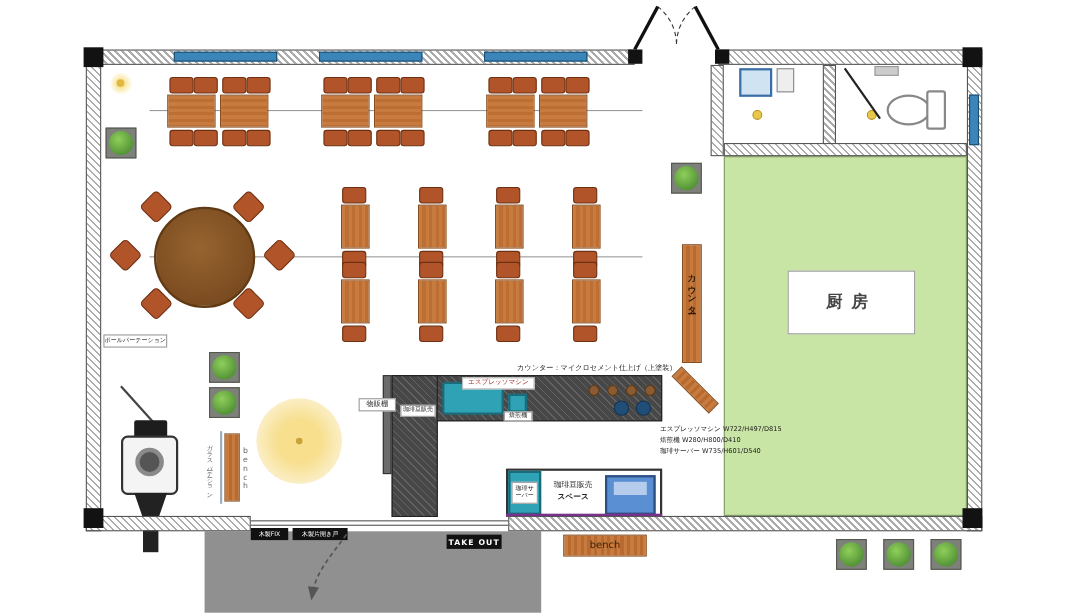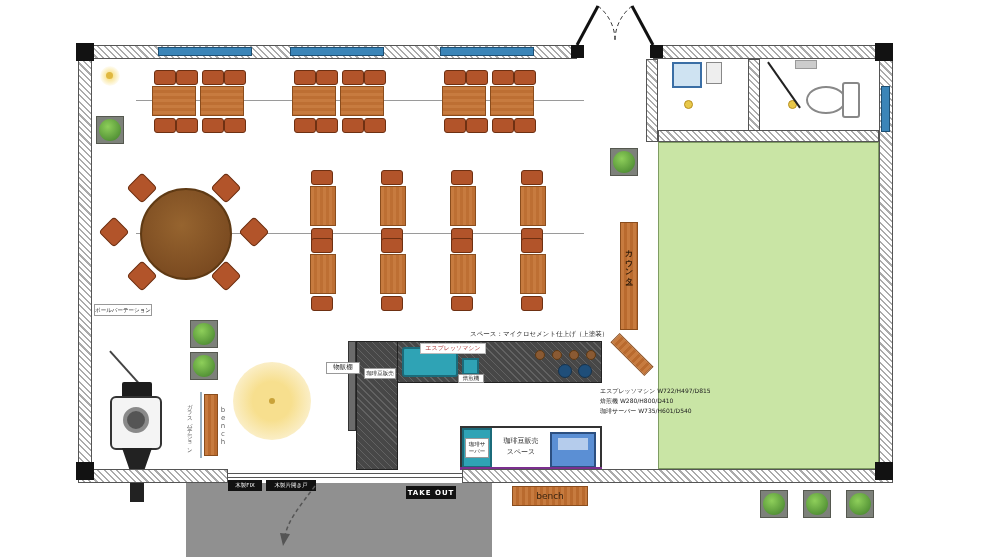--- a/index.html
+++ b/index.html
@@ -29,20 +29,23 @@
   .teal{background:#2fa3b5;border:2px solid #1b6b7a;box-sizing:border-box;}
 </style>
 </head>
 <body>
 
 <div id="stage">
 
   <div class="abs" style="left:186px;top:483px;width:306px;height:74px;background:#909090;"></div>
 
   <div class="abs" style="left:658px;top:142px;width:221px;height:327px;background:#c9e5a5;border:1px solid #7f9c63;box-sizing:border-box;"></div>
+  <div class="lbl box-lbl" style="left:716px;top:246px;width:116px;height:58px;font-size:15px;font-weight:bold;letter-spacing:8px;color:#444;">
+    <span>厨房</span>
+  </div>
 
   <div class="abs" style="left:672px;top:62px;width:30px;height:26px;background:#cfe3f2;border:2px solid #3a6ea5;box-sizing:border-box;"></div>
   <div class="abs" style="left:706px;top:62px;width:16px;height:22px;background:#eee;border:1px solid #888;box-sizing:border-box;"></div>
   <div class="dot" style="left:684px;top:100px;width:9px;height:9px;background:#e8c84a;border:1px solid #b89020;"></div>
   <div class="dot" style="left:788px;top:100px;width:9px;height:9px;background:#e8c84a;border:1px solid #b89020;"></div>
   <div class="abs" style="left:795px;top:60px;width:22px;height:9px;background:#ccc;border:1px solid #999;box-sizing:border-box;"></div>
   <div class="abs" style="left:806px;top:86px;width:40px;height:28px;background:#fff;border:2px solid #888;border-radius:50%;box-sizing:border-box;"></div>
   <div class="abs" style="left:842px;top:82px;width:18px;height:36px;background:#fff;border:2px solid #888;border-radius:3px;box-sizing:border-box;"></div>
   <div class="abs" style="left:756px;top:84px;width:56px;height:2px;background:#222;transform:rotate(55deg);"></div>
 
@@ -136,21 +139,21 @@
         <div class="plant-leaf"></div>
       </div>
     </div>
 
   <div class="abs" style="left:140px;top:188px;width:92px;height:92px;border-radius:50%;background:radial-gradient(circle at 45% 40%,#96642f,#7a4a20 75%);border:2px solid #5f3a14;box-sizing:border-box;"></div>
 
   <div class="abs wood" style="left:620px;top:222px;width:18px;height:108px;"></div>
   <div class="lbl vtext" style="left:624px;top:244px;font-size:8px;color:#2e1a08;font-weight:bold;">カウンター</div>
   <div class="abs wood" style="left:608px;top:348px;width:48px;height:13px;transform:rotate(45deg);"></div>
 
-  <div class="lbl" style="left:470px;top:331px;font-size:6.5px;color:#222;">スペース：マイクロセメント仕上げ（上塗装）</div>
+  <div class="lbl" style="left:470px;top:331px;font-size:6.5px;color:#222;">カウンター：マイクロセメント仕上げ（上塗装）</div>
   <div class="counter-dark" style="left:356px;top:341px;width:246px;height:42px;"></div>
   <div class="counter-dark" style="left:356px;top:341px;width:42px;height:129px;"></div>
   <div class="abs" style="left:348px;top:341px;width:8px;height:90px;background:#6b6b6b;border:1px solid #333;box-sizing:border-box;"></div>
   <div class="lbl box-lbl" style="left:326px;top:362px;width:34px;height:12px;font-size:6.5px;">
     <span>物販棚</span>
   </div>
   <div class="lbl box-lbl" style="left:364px;top:368px;width:32px;height:11px;font-size:5.5px;">
     <span>珈琲豆販売</span>
   </div>
   <div class="abs teal" style="left:402px;top:347px;width:56px;height:30px;border-radius:3px;"></div>
@@ -174,21 +177,21 @@
     <span style="display:block;">珈琲サーバー W735/H601/D540</span>
   </div>
 
   <div class="abs" style="left:460px;top:426px;width:142px;height:44px;background:#fff;border:2px solid #333;box-sizing:border-box;"></div>
   <div class="abs teal" style="left:462px;top:428px;width:30px;height:40px;"></div>
   <div class="lbl box-lbl" style="left:465px;top:438px;width:24px;height:20px;font-size:5.5px;line-height:1.2;">
     <span>珈琲サーバー</span>
   </div>
   <div class="lbl" style="left:496px;top:436px;width:50px;font-size:7px;text-align:center;line-height:1.5;">
     <span style="display:block;">珈琲豆販売</span>
-    <span style="display:block;">スペース</span>
+    <span style="display:block;font-weight:bold;">スペース</span>
   </div>
   <div class="abs" style="left:550px;top:432px;width:46px;height:36px;background:#5b8fd4;border:2px solid #2c4f80;box-sizing:border-box;"></div>
   <div class="abs" style="left:558px;top:438px;width:30px;height:12px;background:rgba(255,255,255,.55);"></div>
   <div class="abs" style="left:460px;top:467px;width:142px;height:3px;background:#7b2f8e;"></div>
 
   <div class="abs" style="left:233px;top:362px;width:78px;height:78px;border-radius:50%;background:radial-gradient(circle,#f7df8e 0 35%,#fbf0cd 75%,#f3e7bb);"></div>
   <div class="dot" style="left:269px;top:398px;width:6px;height:6px;background:#c9a33a;"></div>
 
   <div class="abs" style="left:200px;top:392px;width:2px;height:66px;background:#9ab0c0;"></div>
   <div class="abs wood" style="left:204px;top:394px;width:14px;height:62px;"></div>

